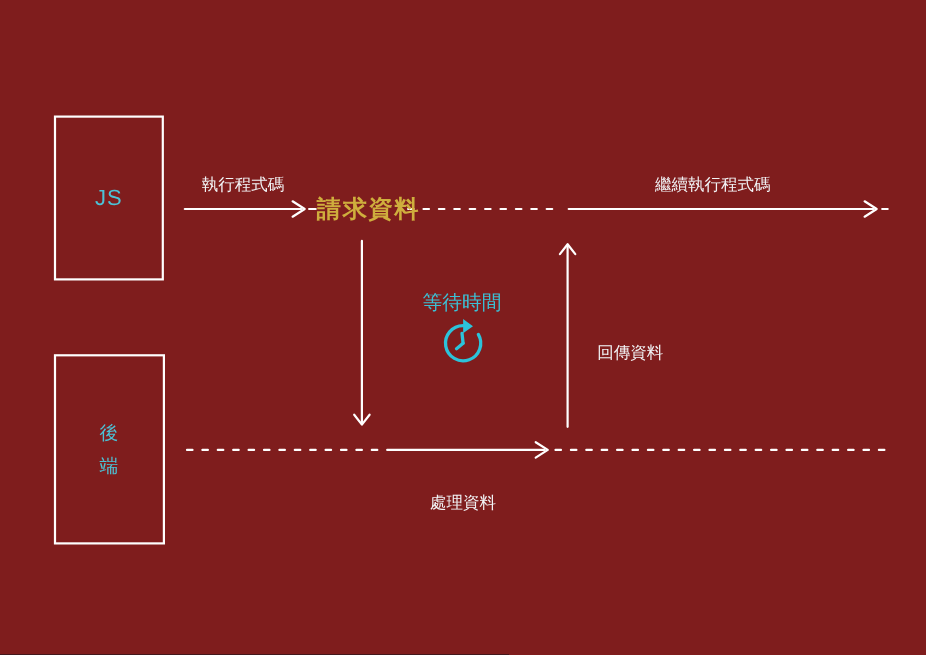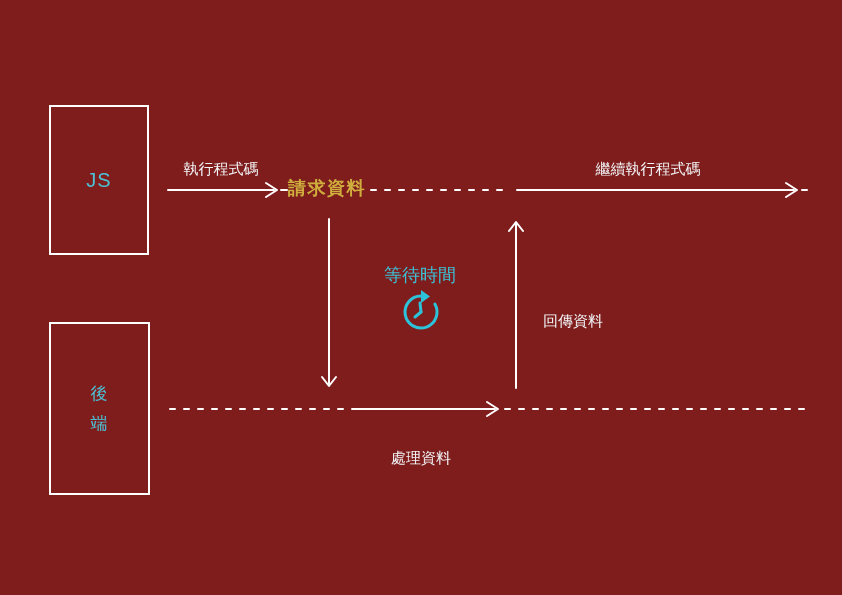--- a/index.html
+++ b/index.html
@@ -44,21 +44,21 @@
     font-size: 15px;
     white-space: nowrap;
     line-height: 1;
   }
   .lbl-centered { transform: translateX(-50%); }
   .lbl-execute   { left: 221px; top: 161px; }
   .lbl-continue  { left: 648px; top: 161px; }
   .lbl-request   {
     left: 288px; top: 179px;
     color: #cfae3d;
-    font-size: 18px;
+    font-size: 22px;
     font-weight: 700;
     letter-spacing: 1.5px;
   }
   .lbl-wait      { left: 420px; top: 266px; color: #3cc0d5; font-size: 18px; }
   .lbl-return    { left: 543px; top: 313px; }
   .lbl-process   { left: 421px; top: 426px; margin-top: 24px; }
   svg.lines {
     position: absolute;
     left: 0; top: 0;
     pointer-events: none;

